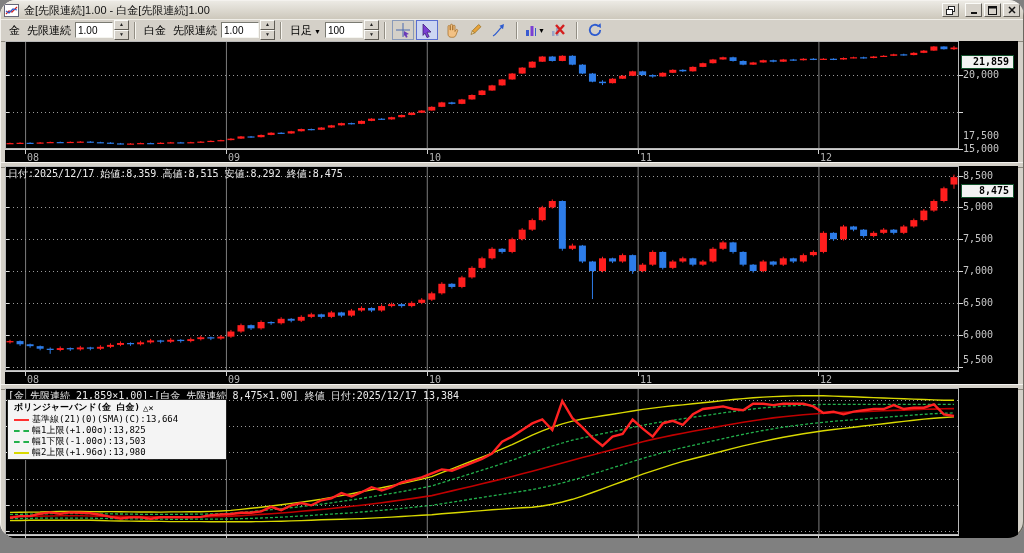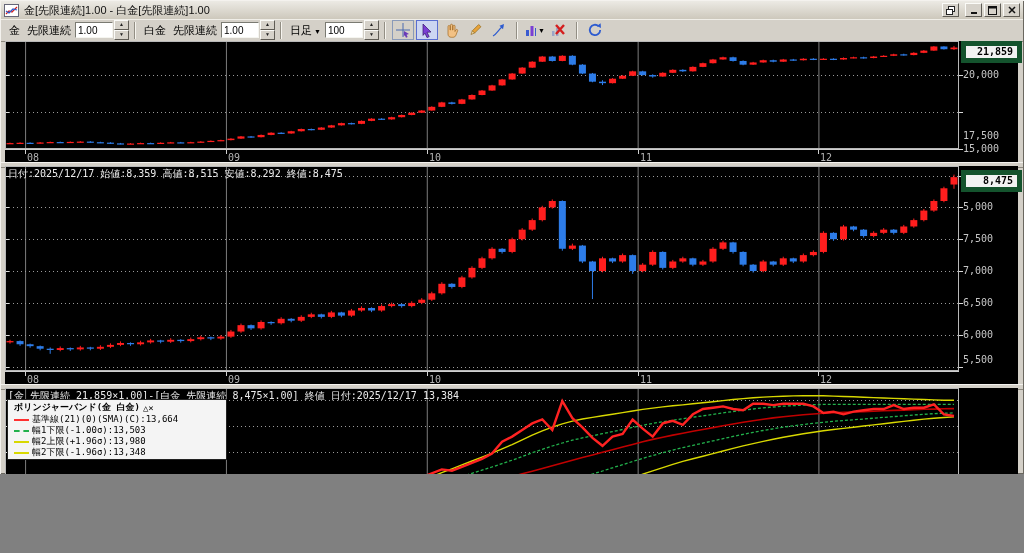--- a/index.html
+++ b/index.html
@@ -1,18 +1,18 @@
 <!DOCTYPE html>
 <html><head>
 <meta charset="utf-8">
 <style>
   html,body{margin:0;padding:0;background:#808080;}
-  #window{position:relative;width:1024px;height:474px;background:#d4d0c8;overflow:hidden;
+  #window{position:relative;width:1024px;height:538px;background:#d4d0c8;overflow:hidden;
     font-family:"Liberation Sans",sans-serif;
-    box-shadow:inset 1px 1px 0 #f4f2ee, inset -1px -1px 0 #6a675f;}
+    box-shadow:inset 1px 1px 0 #f4f2ee, inset -1px -1px 0 #6a675f;border-radius:16px;}
   
   .titlebar{position:absolute;top:1px;left:1px;right:1px;height:18px;
     background:linear-gradient(#eceae4,#cdc8bc);border-bottom:1px solid #98948a;
     display:flex;align-items:center;padding:0 3px;}
   .title-text{font-size:11px;color:#101010;margin-left:5px;flex:1;white-space:nowrap;overflow:hidden;}
   .winbtn{width:17px;height:14px;margin-left:2px;background:#d6d2ca;border:1px solid;
     border-color:#fbfbf8 #5f5c55 #5f5c55 #fbfbf8;display:flex;align-items:center;justify-content:center;padding:0;}
   .winbtn svg{display:block;}
   .btn-gap{width:4px;}
   
@@ -32,22 +32,22 @@
   
   .panel{position:absolute;left:5px;width:1013px;background:#000;}
   #panel0{top:41px;height:121px;}
   #panel1{top:166px;height:218px;}
   #panel2{top:388px;height:160px;}
   .panel svg.plot{position:absolute;left:0;top:0;display:block;}
   .chead{position:absolute;left:3px;top:1px;color:#ececec;font:10px "DejaVu Sans Mono",monospace;white-space:pre;z-index:5;}
   .yaxis{position:absolute;left:954px;top:0;width:59px;bottom:0;background:#000;}
   .ylab{position:absolute;left:4px;color:#c6c6c6;font:10px "DejaVu Sans Mono",monospace;white-space:nowrap;}
   .ytick{position:absolute;left:0;width:4px;height:1px;background:#d8d8d8;}
-  .ycur{position:absolute;left:2px;width:47px;height:12px;background:#f2f2f2;border:5px solid #14532d;
-    color:#000;font:bold 10px "DejaVu Sans Mono",monospace;line-height:12px;text-align:right;padding-right:4px;z-index:6;}
+  .ycur{position:absolute;left:2px;width:47px;height:12px;background:#f2f2f2;border:1px solid #14532d;
+    color:#000;font:bold 10px "DejaVu Sans Mono",monospace;line-height:12px;text-align:right;padding-right:4px;z-index:6;margin-top:14px;}
   .xstrip{position:absolute;left:0;width:954px;height:13px;background:#000;border-top:1px solid #cfcfcf;}
   #panel0 .xstrip{top:108px;} #panel1 .xstrip{top:205px;} #panel2 .xstrip{top:147px;}
   .xlab{position:absolute;top:2px;color:#b4b4b4;font:10px "DejaVu Sans Mono",monospace;}
   .xtick{position:absolute;top:0;width:1px;height:4px;background:#cfcfcf;}
   
   .sep{position:absolute;left:1px;right:1px;height:4px;background:#d4d0c8;border-top:1px solid #f4f2ee;border-bottom:1px solid #8d897f;}
   
   .legend{position:absolute;left:2px;top:11px;width:206px;background:#f4f4f4;border:1px solid #222;z-index:7;padding:1px 6px;}
   .lg-title{display:flex;align-items:center;font:bold 9px "DejaVu Sans Mono",monospace;color:#000;}
   .lg-ctl{margin-left:3px;font:9px "DejaVu Sans Mono",monospace;color:#000;}
@@ -688,29 +688,29 @@
       <div class="lg-title">
         <span>ボリンジャーバンド(金 白金)</span>
         <span class="lg-ctl">△×</span>
       </div>
       <div class="lg-row">
           <span class="lg-mark" style="border-top: 2px solid rgb(255, 48, 48);"></span>
           <span class="lg-txt">基準線(21)(0)(SMA)(C):13,664</span>
         </div>
       <div class="lg-row">
           <span class="lg-mark" style="border-top: 2px dashed rgb(34, 177, 76);"></span>
+          <span class="lg-txt">幅1上限(+1.00σ):13,825</span>
+        </div>
+      <div class="lg-row">
+          <span class="lg-mark" style="border-top: 2px dashed rgb(34, 177, 76);"></span>
           <span class="lg-txt">幅1下限(-1.00σ):13,503</span>
         </div>
       <div class="lg-row">
           <span class="lg-mark" style="border-top: 2px solid rgb(216, 216, 0);"></span>
           <span class="lg-txt">幅2上限(+1.96σ):13,980</span>
-        </div>
-      <div class="lg-row">
-          <span class="lg-mark" style="border-top: 2px solid rgb(216, 216, 0);"></span>
-          <span class="lg-txt">幅2下限(-1.96σ):13,348</span>
         </div>
     </div>
     <div class="xstrip">
         <div class="xtick" style="left: 20px;"></div>
         <div class="xlab" style="left: 22px;">08</div>
         <div class="xtick" style="left: 221px;"></div>
         <div class="xlab" style="left: 223px;">09</div>
         <div class="xtick" style="left: 422px;"></div>
         <div class="xlab" style="left: 424px;">10</div>
         <div class="xtick" style="left: 633px;"></div>

